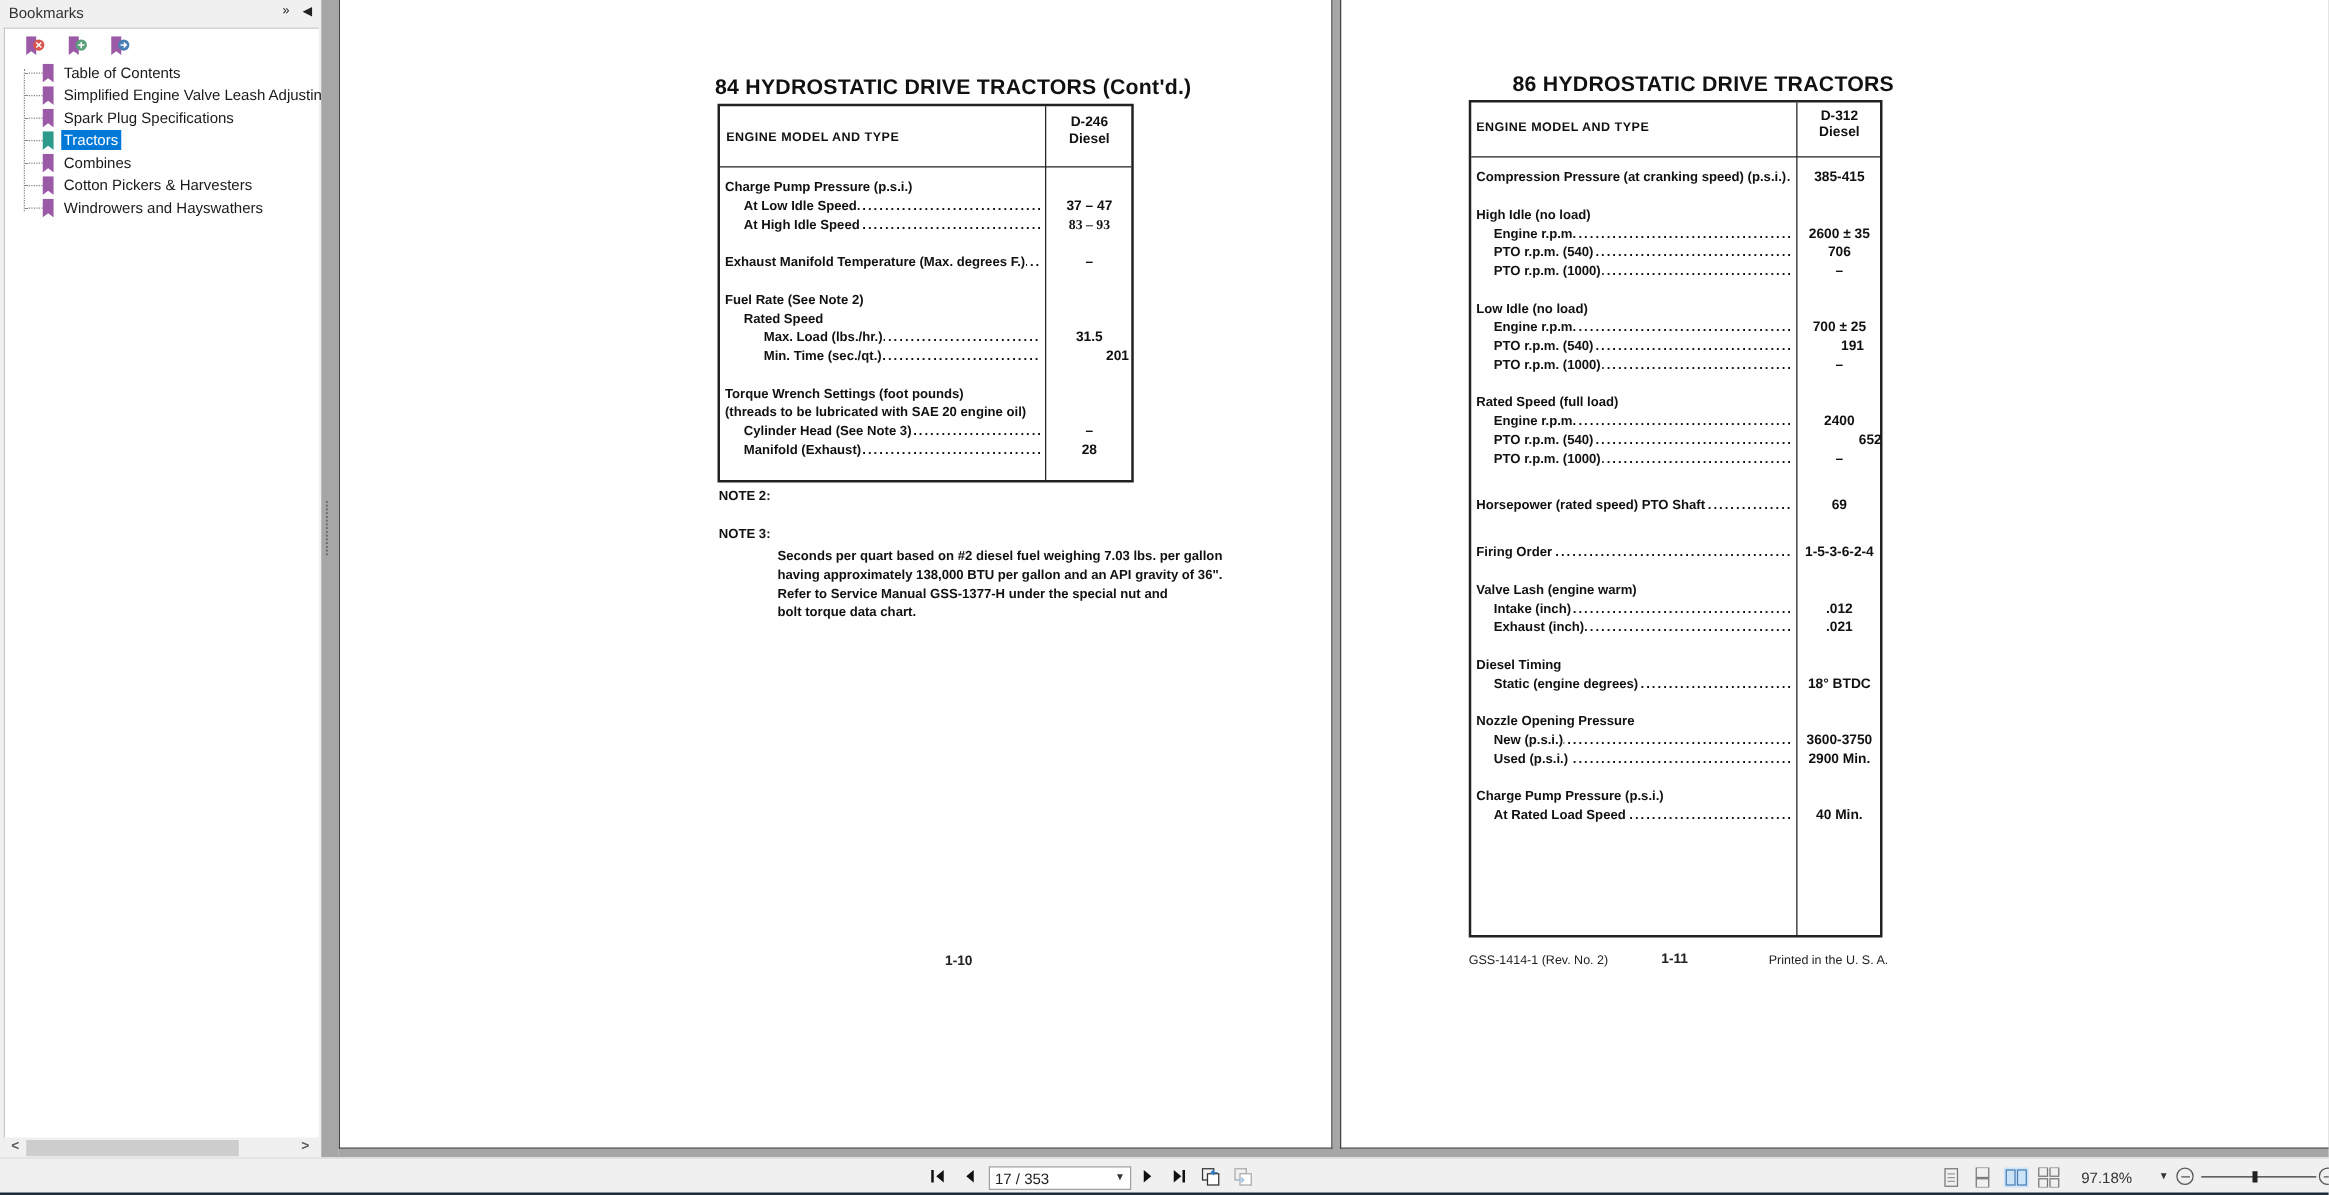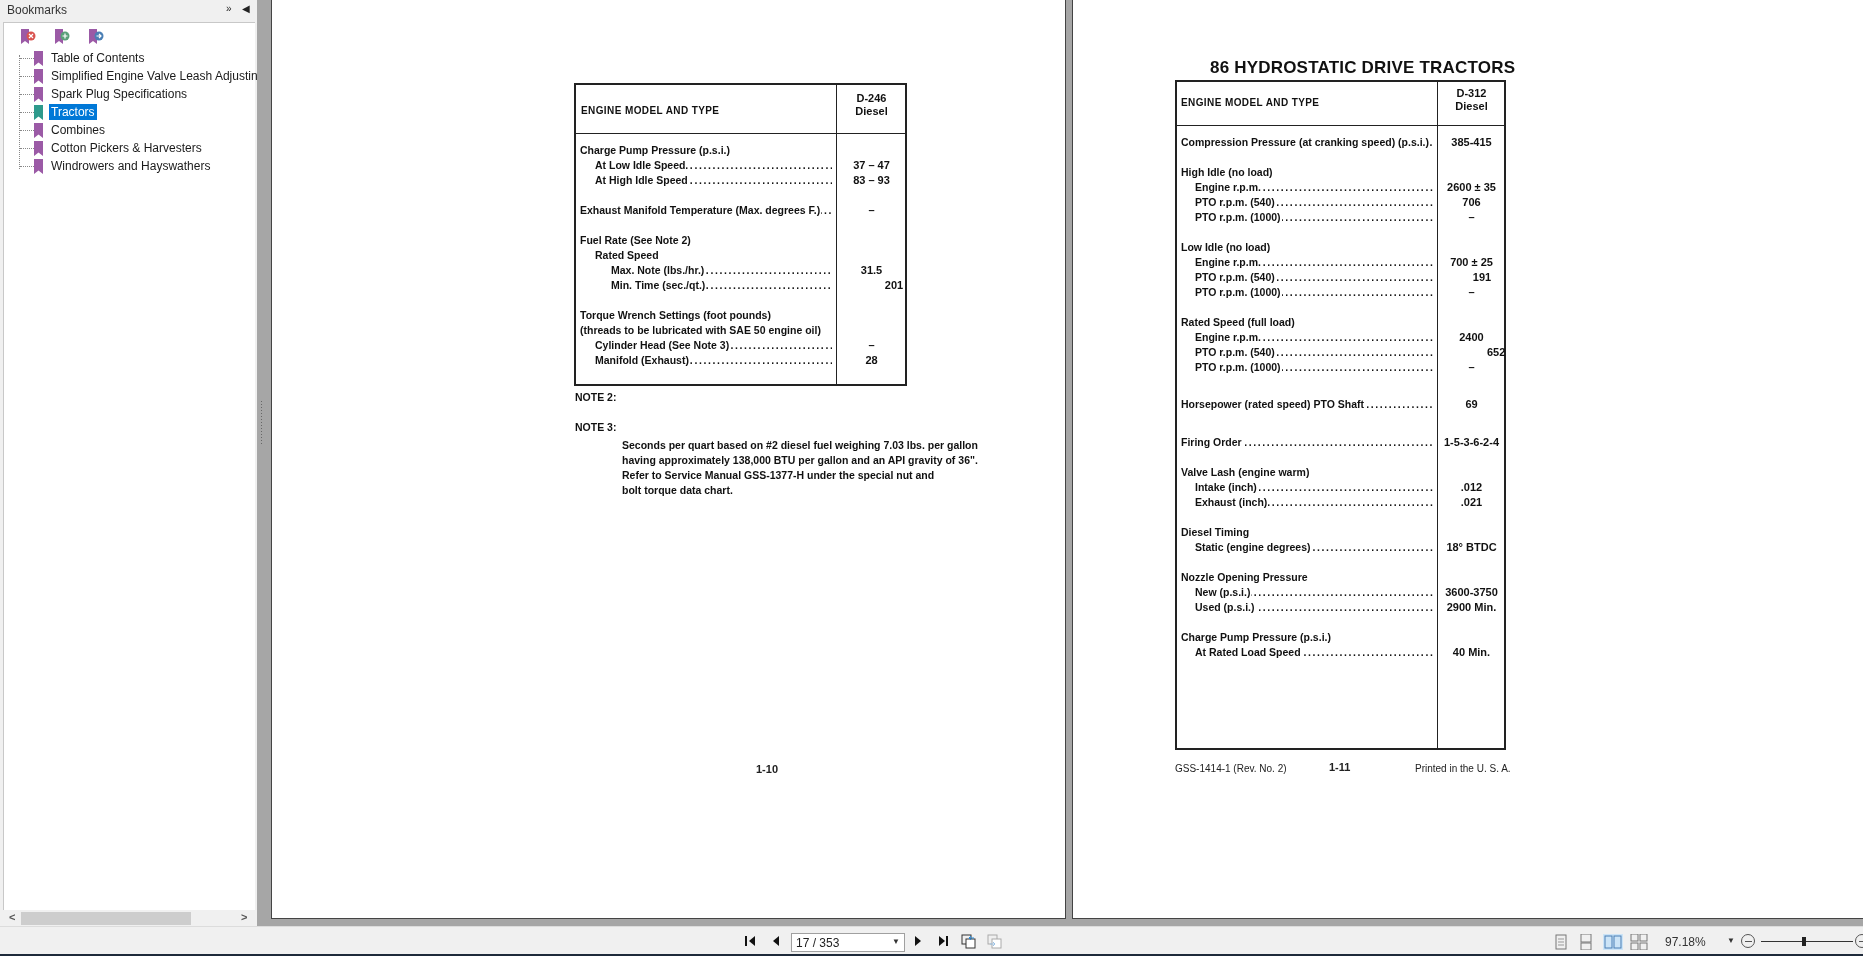--- a/index.html
+++ b/index.html
@@ -163,20 +163,21 @@
     </div>
   </div>
 
   <div class="splitter">
     <div class="grip"></div>
   </div>
 
   <div class="doc">
 
     <div class="page left">
+      <div class="pg-title" style="left:300px; top:60px;">84 HYDROSTATIC DRIVE TRACTORS (Cont'd.)</div>
       <div class="spec" id="spec-left" style="left:302px; top:83px; width:333px; height:303px;">
         <div class="spec-head" style="height:49px;">
           <span class="hd-label" style="left:5px; top:20px;">ENGINE MODEL AND TYPE</span>
           <div class="hd-model" style="left:262px; width:67px; top:7px;">
             <div>D-246</div>
             <div>Diesel</div>
           </div>
         </div>
         <div class="col-div" style="left:260px;"></div>
         <div id="rows-left">
@@ -185,51 +186,51 @@
               <span class="val" style="left: 262px; width: 67px;"></span>
             </div>
             <div class="row" style="top: 74px;">
               <span class="dotfill" style="left: 19px; width: 237px;">........................................................................................................................</span>
               <span class="lbl" style="left: 19px;"><span class="t">At Low Idle Speed</span></span>
               <span class="val" style="left: 262px; width: 67px;">37 – 47</span>
             </div>
             <div class="row" style="top: 89px;">
               <span class="dotfill" style="left: 19px; width: 237px;">........................................................................................................................</span>
               <span class="lbl" style="left: 19px;"><span class="t">At High Idle Speed</span></span>
-              <span class="val" style="left: 262px; width: 67px;">83 – 93</span>
+              <span class="val" style="left: 262px; width: 67px; font-family: Liberation Serif, serif;">83 – 93</span>
             </div>
             <div class="row" style="top: 119px;">
               <span class="dotfill" style="left: 4px; width: 252px;">........................................................................................................................</span>
               <span class="lbl" style="left: 4px;"><span class="t">Exhaust Manifold Temperature (Max. degrees F.)</span></span>
               <span class="val" style="left: 262px; width: 67px;">–</span>
             </div>
             <div class="row" style="top: 149px;">
               <span class="lbl" style="left: 4px;"><span class="t">Fuel Rate (See Note 2)</span></span>
               <span class="val" style="left: 262px; width: 67px;"></span>
             </div>
             <div class="row" style="top: 164px;">
               <span class="lbl" style="left: 19px;"><span class="t">Rated Speed</span></span>
               <span class="val" style="left: 262px; width: 67px;"></span>
             </div>
             <div class="row" style="top: 179px;">
               <span class="dotfill" style="left: 35px; width: 221px;">........................................................................................................................</span>
-              <span class="lbl" style="left: 35px;"><span class="t">Max. Note (lbs./hr.)</span></span>
+              <span class="lbl" style="left: 35px;"><span class="t">Max. Load (lbs./hr.)</span></span>
               <span class="val" style="left: 262px; width: 67px;">31.5</span>
             </div>
             <div class="row" style="top: 194px;">
               <span class="dotfill" style="left: 35px; width: 221px;">........................................................................................................................</span>
               <span class="lbl" style="left: 35px;"><span class="t">Min. Time (sec./qt.)</span></span>
               <span class="val" style="left: 262px; width: 77px; padding-left: 35px;">201</span>
             </div>
             <div class="row" style="top: 224px;">
               <span class="lbl" style="left: 4px;"><span class="t">Torque Wrench Settings (foot pounds)</span></span>
               <span class="val" style="left: 262px; width: 67px;"></span>
             </div>
             <div class="row" style="top: 239px;">
-              <span class="lbl" style="left: 4px;"><span class="t">(threads to be lubricated with SAE 50 engine oil)</span></span>
+              <span class="lbl" style="left: 4px;"><span class="t">(threads to be lubricated with SAE 20 engine oil)</span></span>
               <span class="val" style="left: 262px; width: 67px;"></span>
             </div>
             <div class="row" style="top: 254px;">
               <span class="dotfill" style="left: 19px; width: 237px;">........................................................................................................................</span>
               <span class="lbl" style="left: 19px;"><span class="t">Cylinder Head (See Note 3)</span></span>
               <span class="val" style="left: 262px; width: 67px;">–</span>
             </div>
             <div class="row" style="top: 269px;">
               <span class="dotfill" style="left: 19px; width: 237px;">........................................................................................................................</span>
               <span class="lbl" style="left: 19px;"><span class="t">Manifold (Exhaust)</span></span>

